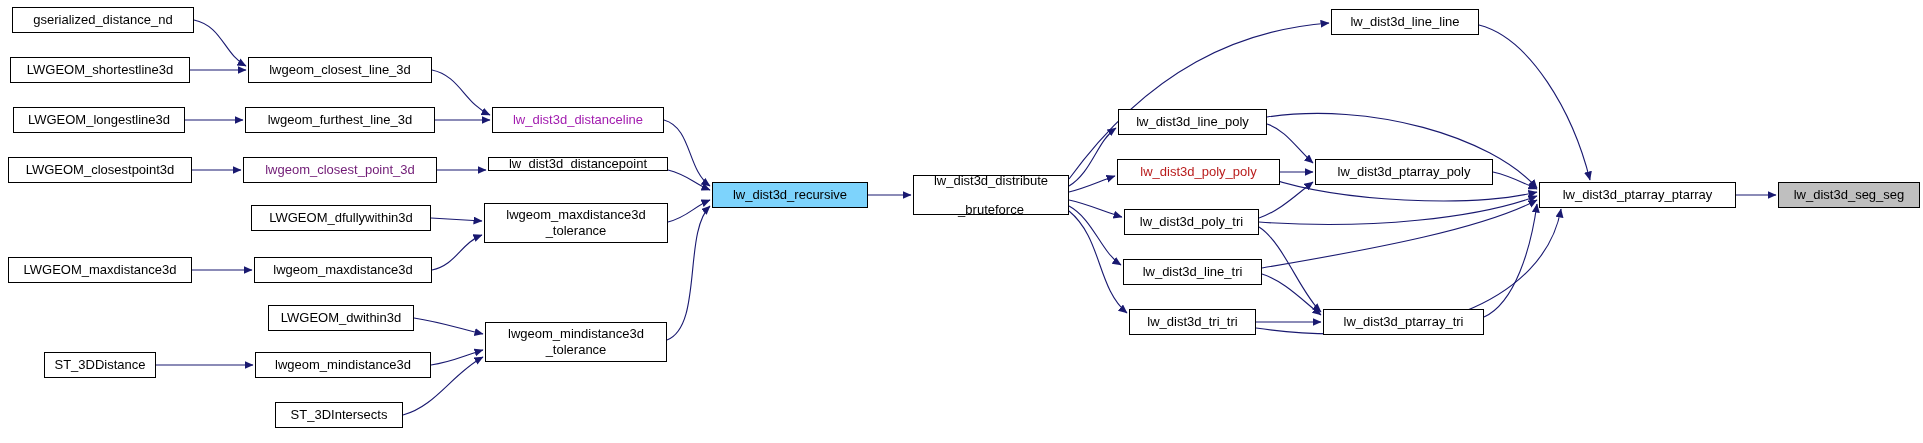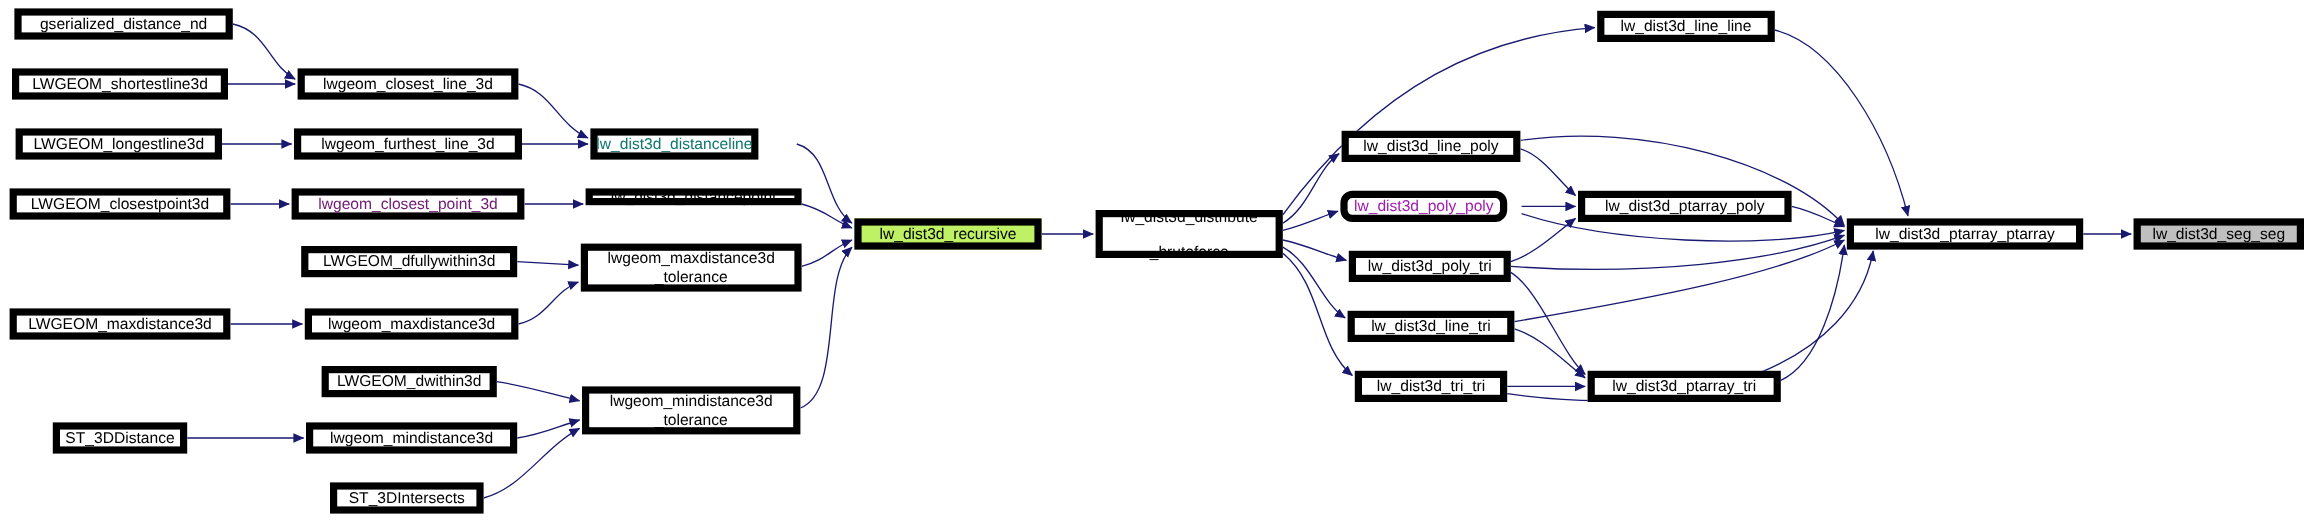--- a/index.html
+++ b/index.html
@@ -17,21 +17,21 @@
   }
   svg.edge-layer {
     position: absolute;
     left: 0; top: 0;
     width: 1923px;
     height: 443px;
   }
   .node {
     position: absolute;
     box-sizing: border-box;
-    border: 6px solid #0ea5e9;
+    border: 1px solid #0ea5e9;
     background: #ffffff;
     color: #000000;
     display: flex;
     flex-direction: column;
     align-items: center;
     justify-content: center;
     font-size: 13px;
     line-height: 16px;
     white-space: nowrap;
     cursor: pointer;
@@ -134,48 +134,48 @@
     </div>
     <div class="node" style="left: 268px; top: 305px; width: 146px; height: 26px; border-color: rgb(0, 0, 0); background: rgb(255, 255, 255); color: rgb(0, 0, 0);">
       <span>LWGEOM_dwithin3d</span>
     </div>
     <div class="node" style="left: 255px; top: 352px; width: 176px; height: 26px; border-color: rgb(0, 0, 0); background: rgb(255, 255, 255); color: rgb(0, 0, 0);">
       <span>lwgeom_mindistance3d</span>
     </div>
     <div class="node" style="left: 275px; top: 402px; width: 128px; height: 26px; border-color: rgb(0, 0, 0); background: rgb(255, 255, 255); color: rgb(0, 0, 0);">
       <span>ST_3DIntersects</span>
     </div>
-    <div class="node" style="left: 492px; top: 107px; width: 140px; height: 26px; border-color: rgb(0, 0, 0); background: rgb(255, 255, 255); color: #0f766e;">
+    <div class="node" style="left: 492px; top: 107px; width: 172px; height: 26px; border-color: rgb(0, 0, 0); background: rgb(255, 255, 255); color: #a21caf;">
       <span>lw_dist3d_distanceline</span>
     </div>
     <div class="node" style="left: 488px; top: 157px; width: 180px; height: 14px; border-color: rgb(0, 0, 0); background: rgb(255, 255, 255); color: rgb(0, 0, 0);">
       <span>lw_dist3d_distancepoint</span>
     </div>
     <div class="node" style="left: 484px; top: 203px; width: 184px; height: 40px; border-color: rgb(0, 0, 0); background: rgb(255, 255, 255); color: rgb(0, 0, 0);">
       <span>lwgeom_maxdistance3d</span>
       <span>_tolerance</span>
     </div>
     <div class="node" style="left: 485px; top: 322px; width: 182px; height: 40px; border-color: rgb(0, 0, 0); background: rgb(255, 255, 255); color: rgb(0, 0, 0);">
       <span>lwgeom_mindistance3d</span>
       <span>_tolerance</span>
     </div>
-    <div class="node" style="left: 712px; top: 182px; width: 156px; height: 26px; border-color: rgb(0, 0, 0); background: #bef264; color: rgb(0, 0, 0);">
+    <div class="node" style="left: 712px; top: 182px; width: 156px; height: 26px; border-color: rgb(0, 0, 0); background: #7dd3fc; color: rgb(0, 0, 0);">
       <span>lw_dist3d_recursive</span>
     </div>
     <div class="node" style="left: 913px; top: 175px; width: 156px; height: 40px; border-color: rgb(0, 0, 0); background: rgb(255, 255, 255); color: rgb(0, 0, 0); gap: 13px;">
       <span>lw_dist3d_distribute</span>
       <span>_bruteforce</span>
     </div>
     <div class="node" style="left: 1331px; top: 9px; width: 148px; height: 26px; border-color: rgb(0, 0, 0); background: rgb(255, 255, 255); color: rgb(0, 0, 0);">
       <span>lw_dist3d_line_line</span>
     </div>
     <div class="node" style="left: 1118px; top: 109px; width: 149px; height: 26px; border-color: rgb(0, 0, 0); background: rgb(255, 255, 255); color: rgb(0, 0, 0);">
       <span>lw_dist3d_line_poly</span>
     </div>
-    <div class="node" style="left: 1117px; top: 159px; width: 139px; height: 26px; border-color: rgb(0, 0, 0); background: rgb(255, 255, 255); color: #a21caf; border-radius: 10px;">
+    <div class="node" style="left: 1117px; top: 159px; width: 163px; height: 26px; border-color: rgb(0, 0, 0); background: rgb(255, 255, 255); color: #b91c1c;">
       <span>lw_dist3d_poly_poly</span>
     </div>
     <div class="node" style="left: 1124px; top: 209px; width: 135px; height: 26px; border-color: rgb(0, 0, 0); background: rgb(255, 255, 255); color: rgb(0, 0, 0);">
       <span>lw_dist3d_poly_tri</span>
     </div>
     <div class="node" style="left: 1123px; top: 259px; width: 139px; height: 26px; border-color: rgb(0, 0, 0); background: rgb(255, 255, 255); color: rgb(0, 0, 0);">
       <span>lw_dist3d_line_tri</span>
     </div>
     <div class="node" style="left: 1129px; top: 309px; width: 127px; height: 26px; border-color: rgb(0, 0, 0); background: rgb(255, 255, 255); color: rgb(0, 0, 0);">
       <span>lw_dist3d_tri_tri</span>

